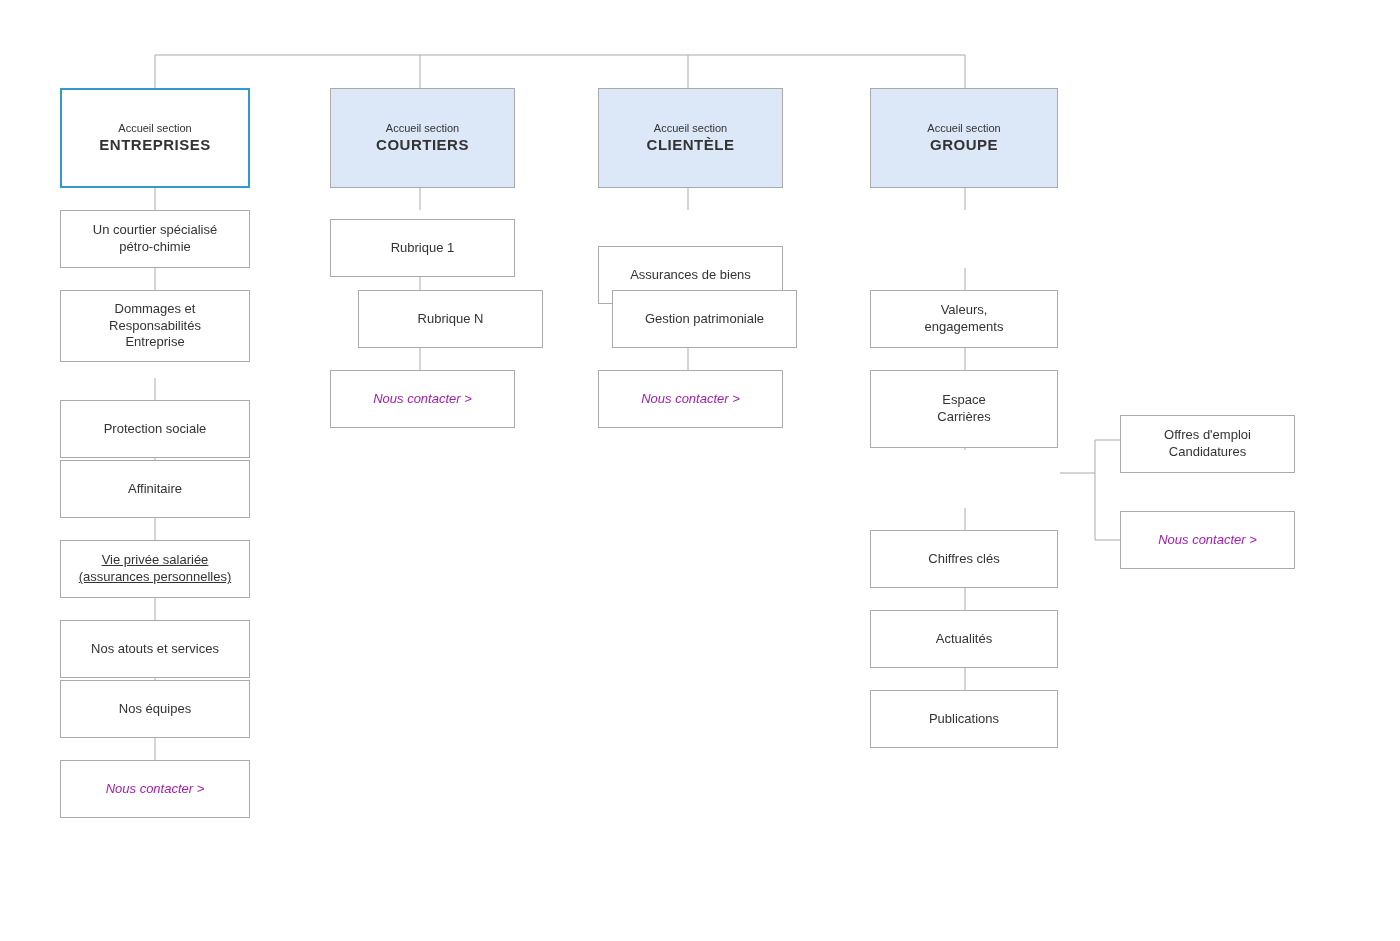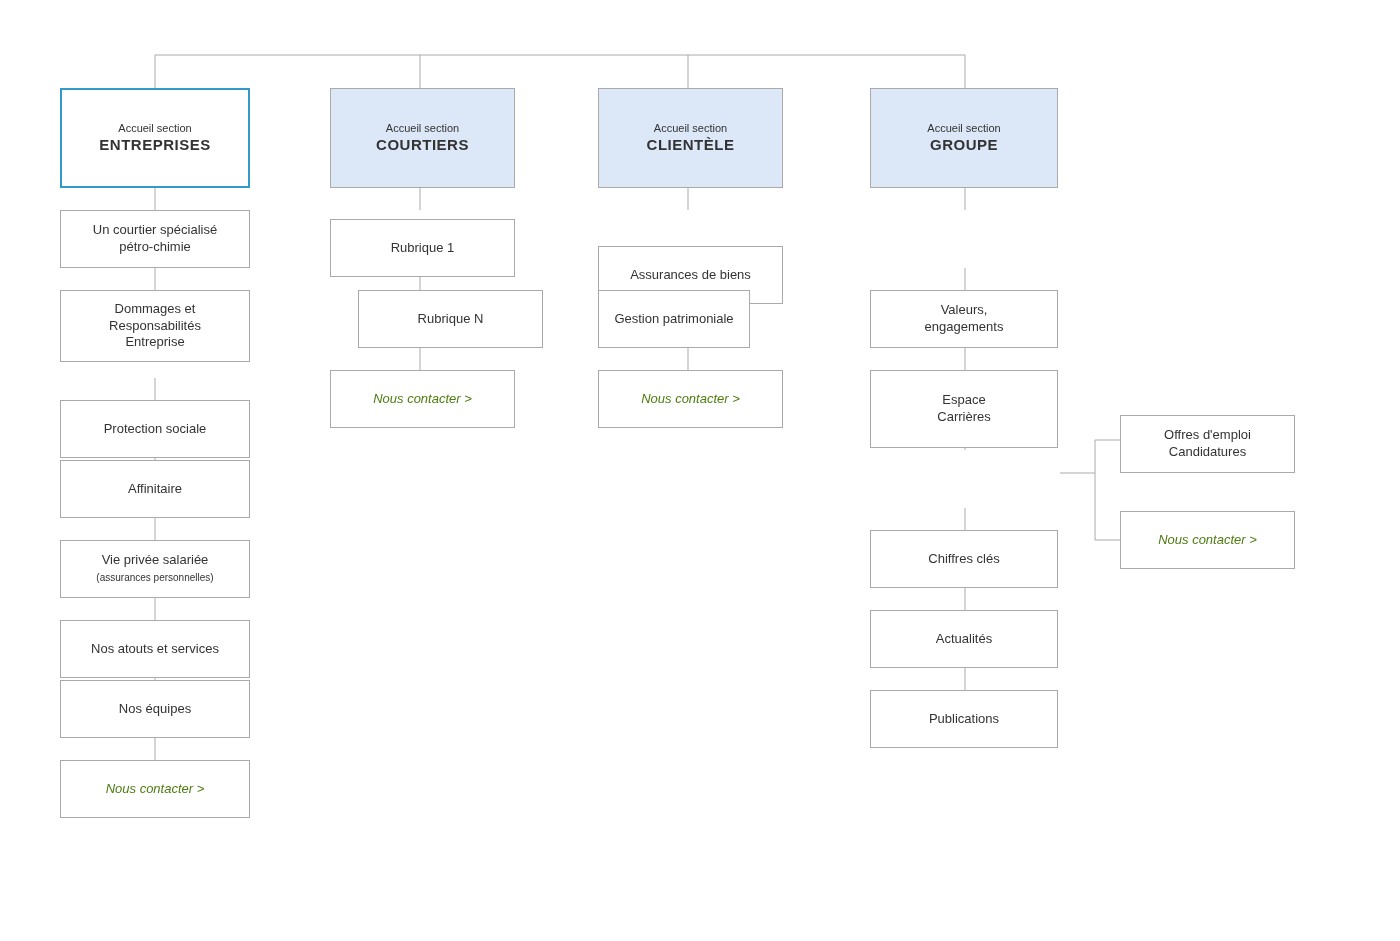--- a/index.html
+++ b/index.html
@@ -47,21 +47,21 @@
       border: 1px solid #aaa;
     }
 
     .node-header-highlighted {
       background: #fff;
       border: 2.5px solid #3399cc;
     }
 
     .node-italic {
       font-style: italic;
-      color: #4d7c0f;
+      color: #a21caf;
     }
 
     .node-title-sub {
       font-size: 11px;
       font-weight: normal;
       display: block;
     }
     .node-title-main {
       font-size: 15px;
       font-weight: bold;
@@ -130,22 +130,22 @@
   </div>
 
   <div class="node" style="left:60px; top:400px; width:190px; height:58px;">
     <span>Protection sociale</span>
   </div>
 
   <div class="node" style="left:60px; top:460px; width:190px; height:58px;">
     <span>Affinitaire</span>
   </div>
 
-  <div class="node" style="left:60px; top:540px; width:190px; height:58px;">
-    <span>Vie privée salariée<br><span style="font-size:10px;">(assurances personnelles)</span></span>
+  <div class="node" style="left:60px; top:540px; width:190px; height:58px;text-decoration:underline;">
+    <span>Vie privée salariée<br><span style="font-size:13px;">(assurances personnelles)</span></span>
   </div>
 
   <div class="node" style="left:60px; top:620px; width:190px; height:58px;">
     <span>Nos atouts et services</span>
   </div>
 
   <div class="node" style="left:60px; top:680px; width:190px; height:58px;">
     <span>Nos équipes</span>
   </div>
 
@@ -176,21 +176,21 @@
     <div>
       <span class="node-title-sub">Accueil section</span>
       <span class="node-title-main">CLIENTÈLE</span>
     </div>
   </div>
 
   <div class="node" style="left:598px; top:210px; width:185px; height:58px;margin-top:36px;">
     <span>Assurances de biens</span>
   </div>
 
-  <div class="node" style="left:598px; top:290px; width:152px; height:58px;">
+  <div class="node" style="left:612px; top:290px; width:185px; height:58px;">
     <span>Gestion patrimoniale</span>
   </div>
 
   <div class="node node-italic" style="left:598px; top:370px; width:185px; height:58px;">
     <span><em>Nous contacter &gt;</em></span>
   </div>
 
   <div class="node node-header" style="left:870px; top:88px; width:188px; height:100px;">
     <div>
       <span class="node-title-sub">Accueil section</span>

